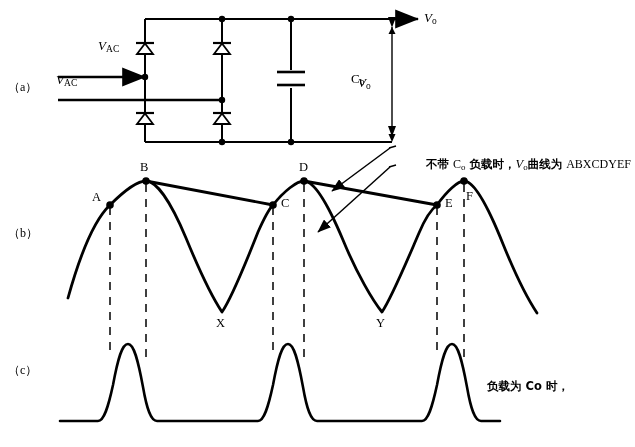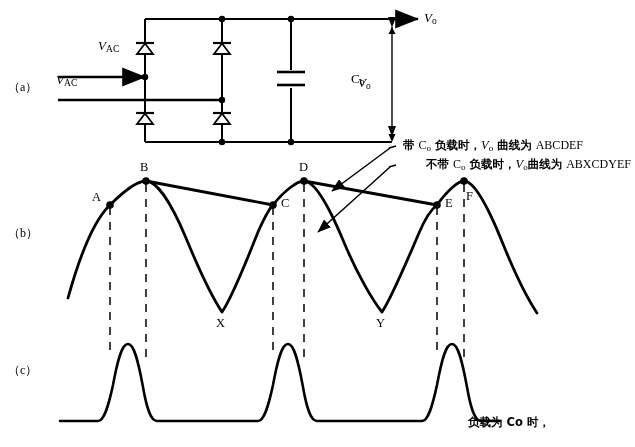--- a/index.html
+++ b/index.html
@@ -236,34 +236,31 @@
   <div class="lbl cap-label" style="left:312px; top:71px;">
     <span>C</span><span class="sub">o</span>
   </div>
   <div class="lbl var-italic" style="left:424px; top:10px;">
     <span>V</span><span class="sub">o</span>
   </div>
   <div class="lbl var-italic" style="left:358px; top:75px;">
     <span>V</span><span class="sub">o</span>
   </div>
 
-  <div class="lbl cn" style="left:403px; top:138px;">
-    <span>带 </span><span class="roman">C</span><span class="sub">o</span><span> 负载时，</span><span class="ital">V</span><span class="sub">o</span><span> 曲线为 </span><span class="roman">ABCDEF</span>
-  </div>
 
   <div class="lbl cn" style="left:426px; top:157px;">
     <span>不带 </span><span class="roman">C</span><span class="sub">o</span><span> 负载时，</span><span class="ital">V</span><span class="sub">o</span><span>曲线为 </span><span class="roman">ABXCDYEF</span>
   </div>
 
   <div class="lbl pt-label" style="left:92px; top:190px;">A</div>
   <div class="lbl pt-label" style="left:140px; top:160px;">B</div>
   <div class="lbl pt-label" style="left:281px; top:196px;">C</div>
   <div class="lbl pt-label" style="left:299px; top:160px;">D</div>
   <div class="lbl pt-label" style="left:445px; top:196px;">E</div>
   <div class="lbl pt-label" style="left:466px; top:189px;">F</div>
   <div class="lbl pt-label" style="left:216px; top:316px;">X</div>
   <div class="lbl pt-label" style="left:376px; top:316px;">Y</div>
 
-  <div class="lbl note-block" style="left:468px; top:378px;margin-top:36px;">
+  <div class="lbl note-block" style="left:487px; top:378px;">
     <div><span>负载为 </span><span class="roman">C</span><span class="sub">o</span><span> 时，</span></div>
   </div>
 
 </div>
 
 </body></html>

